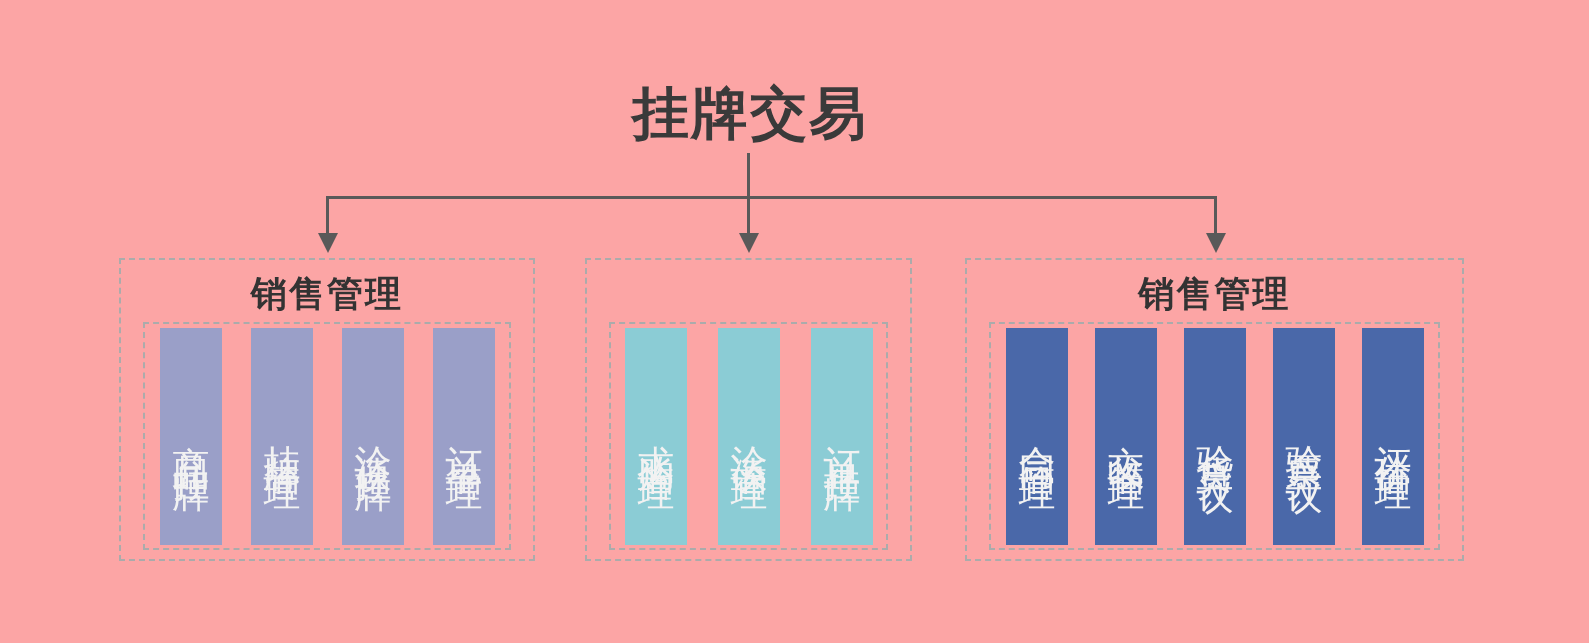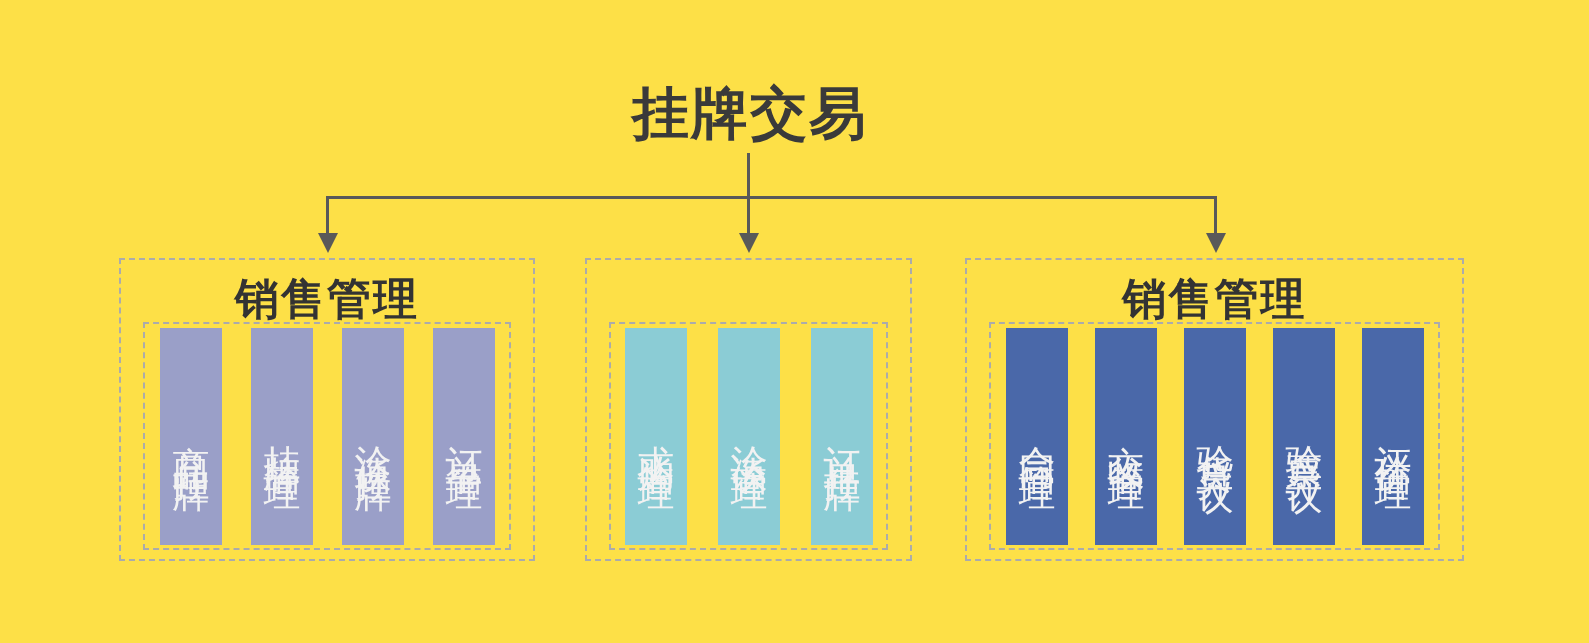--- a/index.html
+++ b/index.html
@@ -5,21 +5,21 @@
   html, body {
     margin: 0;
     padding: 0;
     background: #ffffff;
     font-family: "Liberation Sans", "DejaVu Sans", sans-serif;
   }
   .stage {
     position: relative;
     width: 1589px;
     height: 643px;
-    background: #fde047;
+    background: #fca5a5;
     overflow: hidden;
   }
   
   .root-title {
     position: absolute;
     top: 76px;
     left: 750px;
     transform: translateX(-50%);
     font-size: 57px;
     font-weight: 700;
@@ -64,21 +64,21 @@
   }
   .group-1 { left: 119px; width: 416px; }
   .group-2 { left: 585px; width: 327px; }
   .group-3 { left: 965px; width: 499px; }
   .group-title {
     position: absolute;
     top: 10px;
     left: 0;
     width: 100%;
     text-align: center;
-    font-size: 44px;
+    font-size: 36px;
     font-weight: 700;
     letter-spacing: 2px;
     color: #333333;
     white-space: nowrap;
   }
   .inner {
     position: absolute;
     top: 62px;
     bottom: 9px;
     left: 22px;

